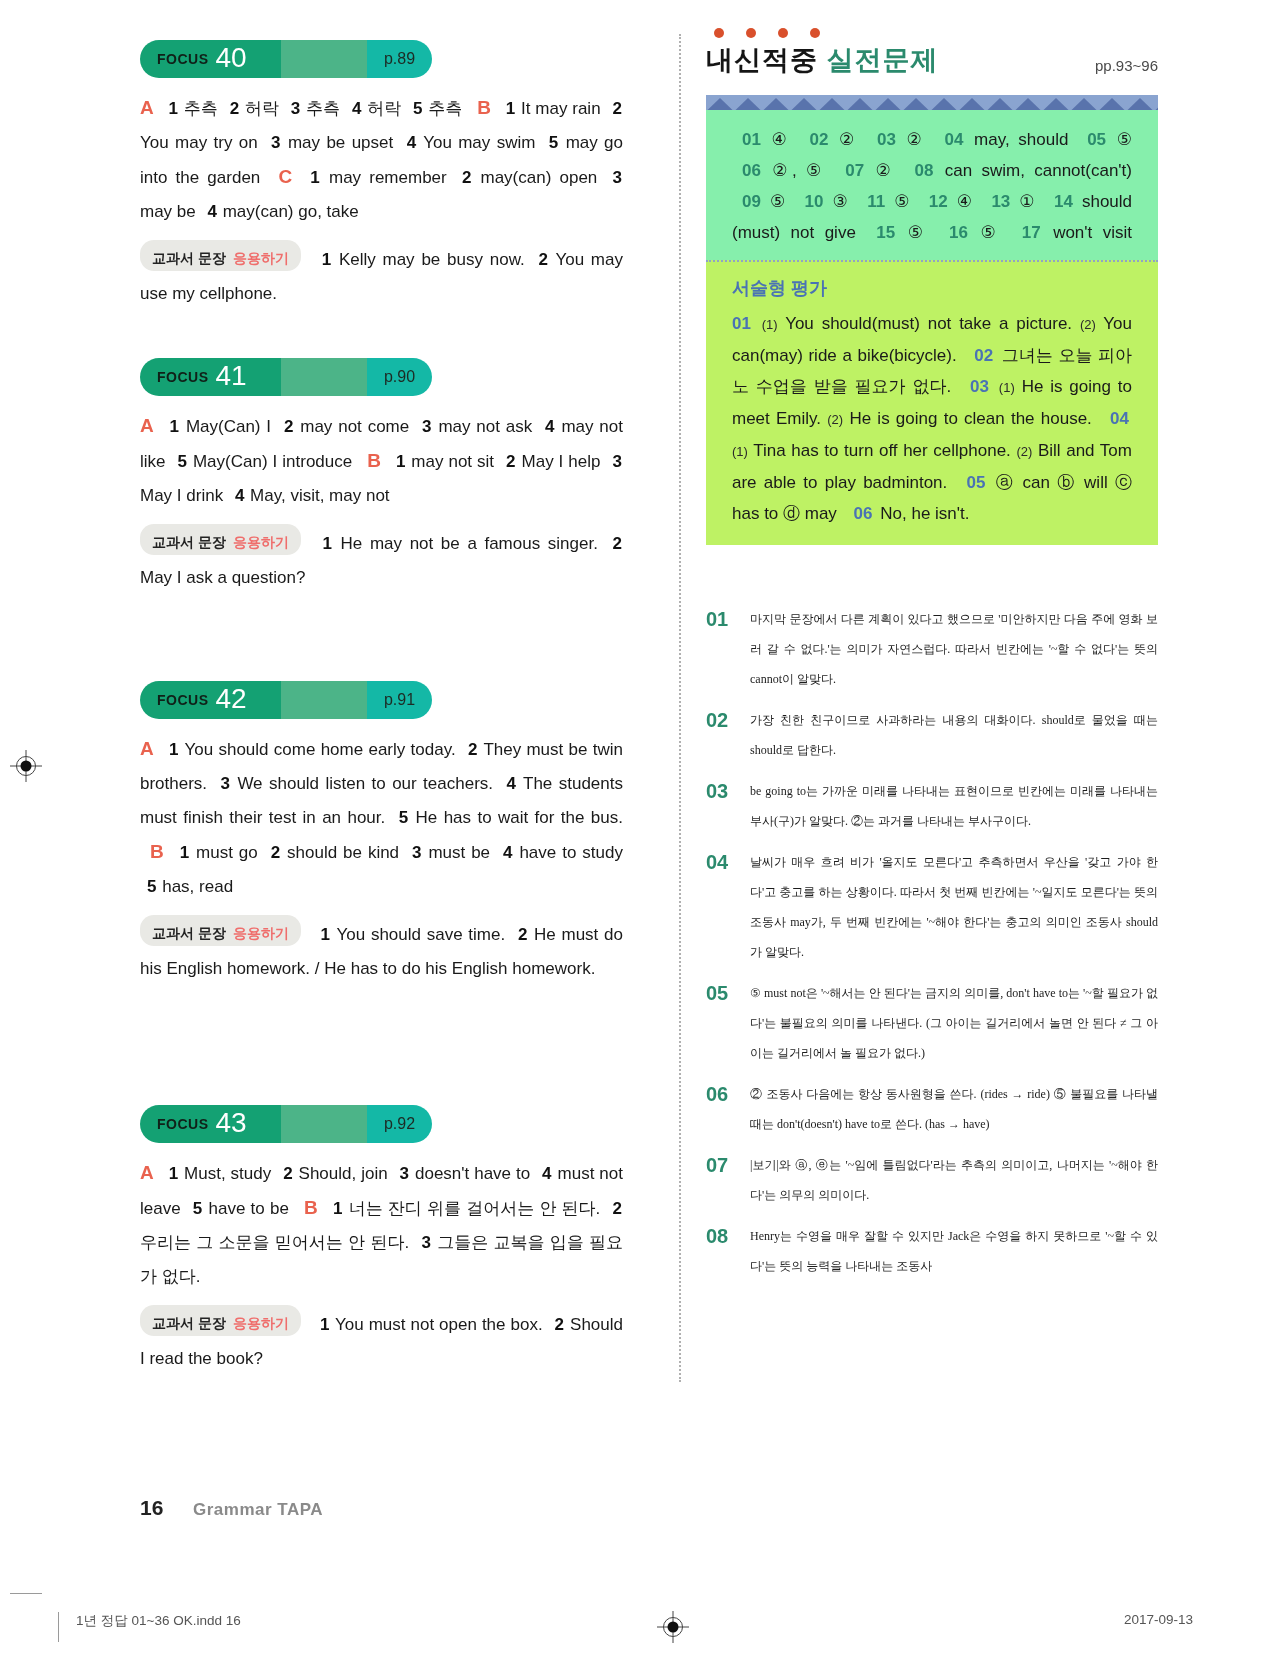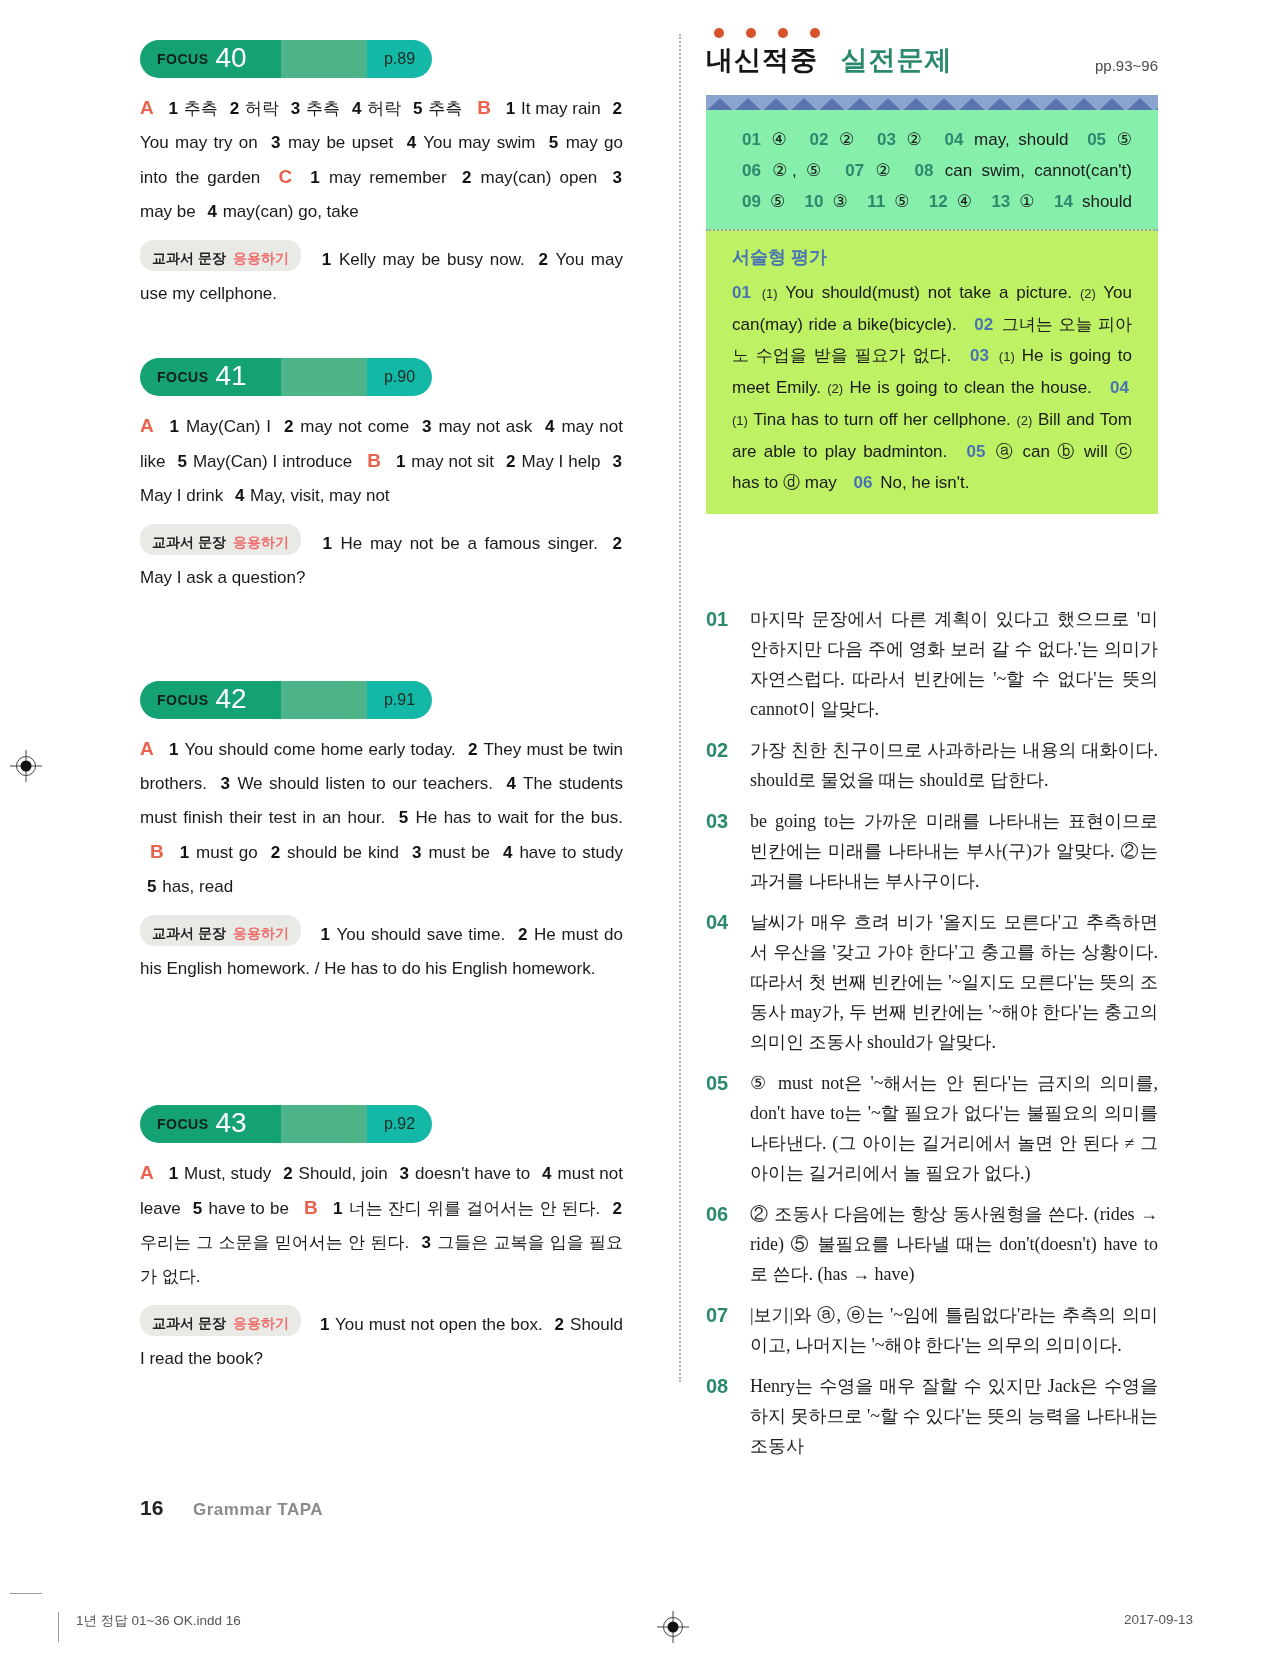--- a/index.html
+++ b/index.html
@@ -35,38 +35,38 @@
   .crop-h{position:absolute;left:10px;top:1593px;width:32px;height:1px;background:#9a9a9a;}
   .crop-v{position:absolute;left:58px;top:1612px;width:1px;height:30px;background:#9a9a9a;}
   .regmark{position:absolute;width:32px;height:32px;}
 
   
   .r-header{position:absolute;left:706px;top:28px;width:452px;}
   .dots{display:flex;gap:22px;margin:0 0 4px 8px;}
   .dot{width:10px;height:10px;border-radius:50%;background:#d9502c;}
   .r-title{font-size:27px;font-weight:900;letter-spacing:1px;}
   .r-title .t-black{color:#151515;}
-  .r-title .t-green{color:#2b8a6d;margin-left:14px;}
+  .r-title .t-green{color:#2b8a6d;margin-left:0;}
   .r-pages{position:absolute;right:0;bottom:4px;font-size:15px;color:#4a4a4a;font-weight:400;}
 
   .r-box-wrap{position:absolute;left:706px;top:95px;width:452px;}
   .bunting{display:block;width:452px;height:15px;}
   .answer-box{background:#86efac;padding:14px 26px 12px 26px;}
   .ak-row{font-size:17px;line-height:31px;text-align:justify;text-align-last:justify;}
   .ak-row.last{text-align-last:left;}
   .ak-row.last .run-green{margin-left:14px;}
   .ak-row.last .run-green:first-child{margin-left:0;}
   .essay-box{background:#bef264;border-top:2px dotted #8fa3c6;padding:12px 26px 16px 26px;}
   .essay-title{font-size:18px;font-weight:800;color:#4a73b4;margin:2px 0 8px 0;}
   .essay-body{font-size:17px;line-height:31px;text-align:justify;margin:0;}
 
   .explanations{position:absolute;left:706px;top:604px;width:452px;}
   .exp-item{display:flex;margin-bottom:11px;}
   .exp-num{width:44px;flex:none;color:#2b8a6d;font-weight:800;font-size:20px;line-height:30px;}
-  .exp-text{flex:1;font-family:"Liberation Serif","DejaVu Serif",serif;font-size:18px;
+  .exp-text{flex:1;font-family:"Liberation Serif","DejaVu Serif",serif;font-size:12px;
             line-height:30px;color:#1c1c1c;text-align:justify;}
 
   
   .page-num{position:absolute;left:140px;top:1496px;font-size:21px;font-weight:800;color:#222;}
   .book-name{position:absolute;left:193px;top:1500px;font-size:17px;font-weight:800;color:#8a8a8a;letter-spacing:.5px;}
   .print-left{position:absolute;left:76px;top:1612px;font-size:13.5px;color:#555;}
   .print-right{position:absolute;left:1124px;top:1612px;font-size:13.5px;color:#555;}
 </style>
 </head>
 <body>
@@ -171,20 +171,21 @@
           <path d="M14 3 L26.5 15 L1.5 15 Z" fill="#5973ac"></path>
         </pattern>
       </defs>
       <rect width="452" height="15" fill="url(#tri)"></rect>
     </svg>
     <div class="answer-box">
       <div>
           <div class="ak-row"><span class="run-green">01</span> <span class="run-text">④</span> <span class="run-green">02</span> <span class="run-text">②</span> <span class="run-green">03</span> <span class="run-text">②</span> <span class="run-green">04</span> <span class="run-text">may, should</span> <span class="run-green">05</span> <span class="run-text">⑤</span> </div>
           <div class="ak-row"><span class="run-green">06</span> <span class="run-text">②, ⑤</span> <span class="run-green">07</span> <span class="run-text">②</span> <span class="run-green">08</span> <span class="run-text">can swim, cannot(can't)</span> </div>
           <div class="ak-row"><span class="run-green">09</span> <span class="run-text">⑤</span> <span class="run-green">10</span> <span class="run-text">③</span> <span class="run-green">11</span> <span class="run-text">⑤</span> <span class="run-green">12</span> <span class="run-text">④</span> <span class="run-green">13</span> <span class="run-text">①</span> <span class="run-green">14</span> <span class="run-text">should</span> </div>
+          <div class="ak-row"><span class="run-text">(must) not give</span> <span class="run-green">15</span> <span class="run-text">⑤</span> <span class="run-green">16</span> <span class="run-text">⑤</span> <span class="run-green">17</span> <span class="run-text">won't visit</span> </div>
         </div>
     </div>
     <div class="essay-box">
       <div class="essay-title">서술형 평가</div>
       <p class="essay-body" data-runs="right.essay.runs"><span class="run-blue">01</span> <span class="run-small">(1)</span> <span class="run-text">You should(must) not take a picture.</span> <span class="run-small">(2)</span> <span class="run-text">You can(may) ride a bike(bicycle).</span> <span class="run-blue">02</span> <span class="run-text">그녀는 오늘 피아노 수업을 받을 필요가 없다.</span> <span class="run-blue">03</span> <span class="run-small">(1)</span> <span class="run-text">He is going to meet Emily.</span> <span class="run-small">(2)</span> <span class="run-text">He is going to clean the house.</span> <span class="run-blue">04</span> <span class="run-small">(1)</span> <span class="run-text">Tina has to turn off her cellphone.</span> <span class="run-small">(2)</span> <span class="run-text">Bill and Tom are able to play badminton.</span> <span class="run-blue">05</span> <span class="run-text">ⓐ can ⓑ will ⓒ has to ⓓ may</span> <span class="run-blue">06</span> <span class="run-text">No, he isn't.</span> </p>
     </div>
   </div>
 
   <div class="explanations">
       <div class="exp-item">

